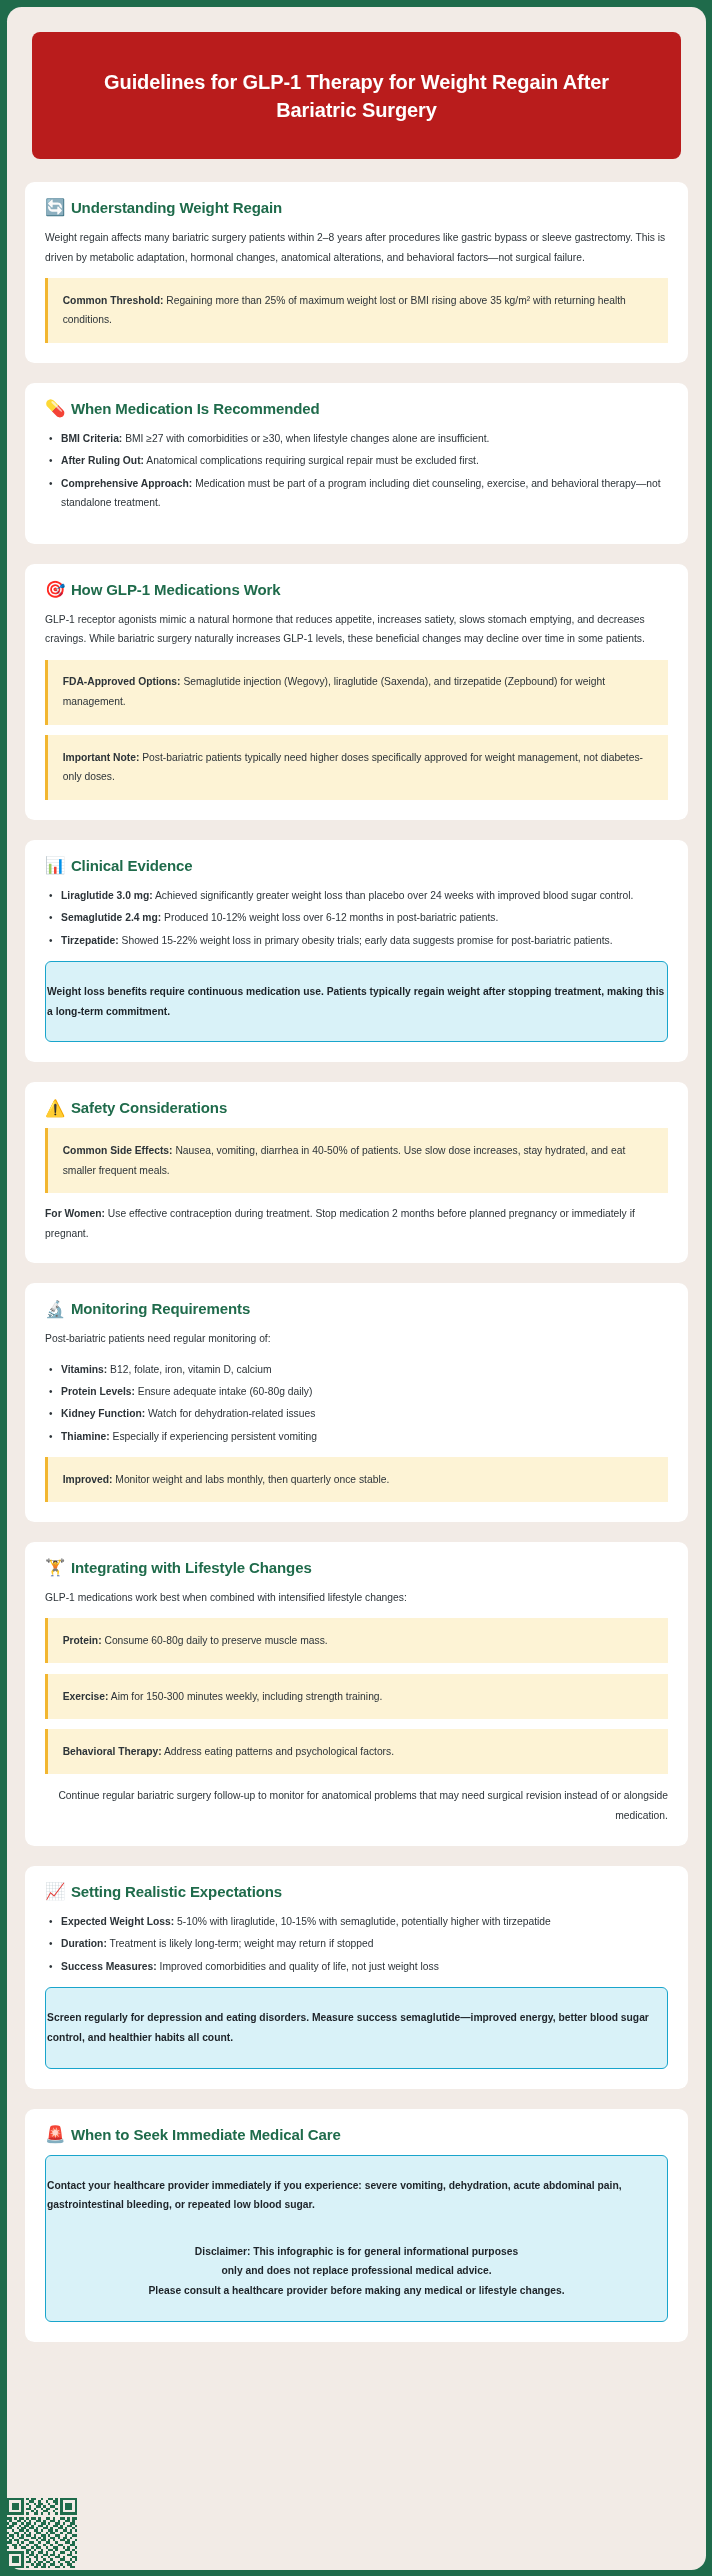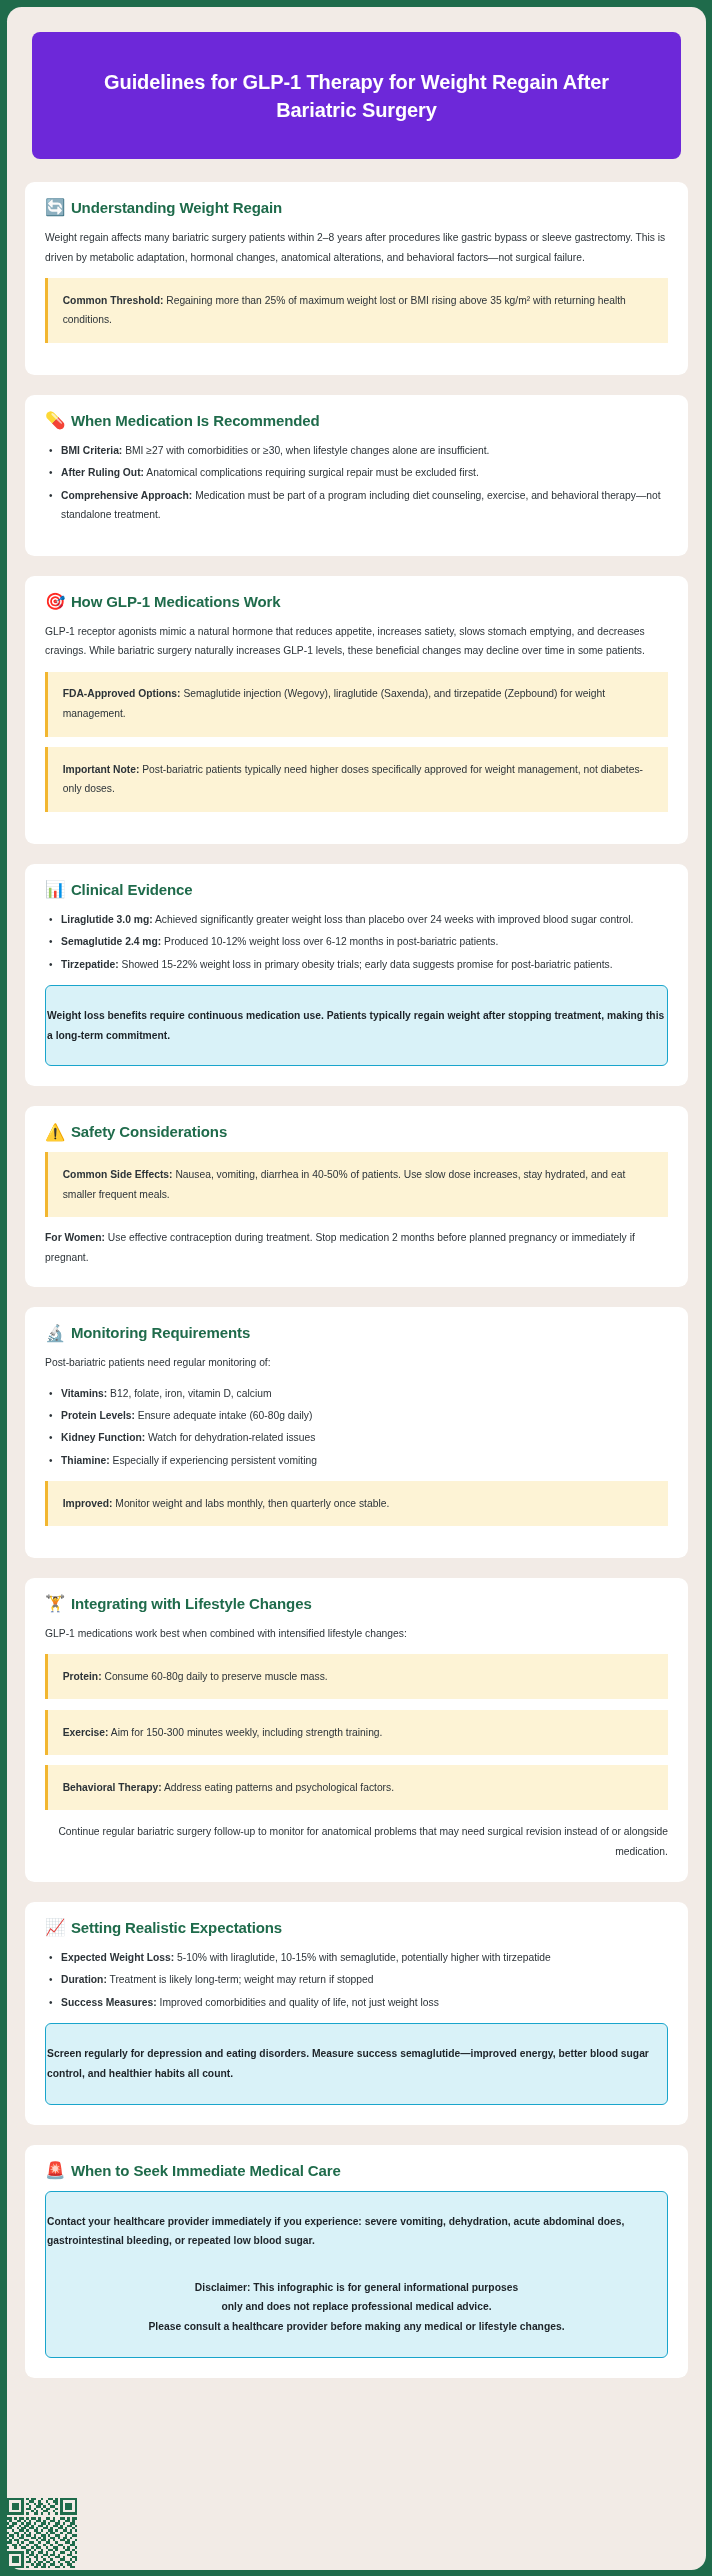--- a/index.html
+++ b/index.html
@@ -22,21 +22,21 @@
   .page-inner {
     position: relative;
     background: #f2ebe6;
     border-radius: 14.6px;
     min-height: 2563px;
     padding: 11.3px 13.2px 20px 13.2px;
   }
 
   
   .title-banner {
-    background: #6d28d9;
+    background: #b91c1c;
     border-radius: 8px;
     padding: 34px 32px;
     margin: 14.6px 12px 22.5px 12px;
     min-height: 127px;
     display: flex;
     align-items: center;
     justify-content: center;
   }
   .title-banner h1 {
     color: #ffffff;
@@ -108,21 +108,21 @@
   
   .hl {
     background: #fdf3d5;
     border-left: 3.3px solid #f2b630;
     padding: 12.6px 14.6px;
     margin: 0 0 10.6px 0;
     color: #2c3338;
     font-size: 10.3px;
     line-height: 1.92;
   }
-  .hl:last-child { margin-bottom: 12px; }
+  .hl:last-child { margin-bottom: 0; }
   .hl b { font-weight: bold; }
 
   
   .note {
     background: #d9f2f8;
     border: 1.3px solid #19a5cc;
     border-radius: 6px;
     padding: 20px 1px;
     margin: 5.3px 0 0 0;
     color: #1d2328;
@@ -277,21 +277,21 @@
       </ul>
       <div class="note">Screen regularly for depression and eating disorders. Measure success semaglutide—improved energy, better blood sugar control, and healthier habits all count.</div>
     </div>
 
     <div class="card">
       <div class="sec-head">
         <span class="sec-icon">🚨</span>
         <span class="sec-title">When to Seek Immediate Medical Care</span>
       </div>
       <div class="note">
-        <span>Contact your healthcare provider immediately if you experience: severe vomiting, dehydration, acute abdominal does, gastrointestinal bleeding, or repeated low blood sugar.</span>
+        <span>Contact your healthcare provider immediately if you experience: severe vomiting, dehydration, acute abdominal pain, gastrointestinal bleeding, or repeated low blood sugar.</span>
         <div class="disclaimer">
           <div>Disclaimer: This infographic is for general informational purposes</div>
           <div>only and does not replace professional medical advice.</div>
           <div>Please consult a healthcare provider before making any medical or lifestyle changes.</div>
         </div>
       </div>
     </div>
 
   </div>
 

